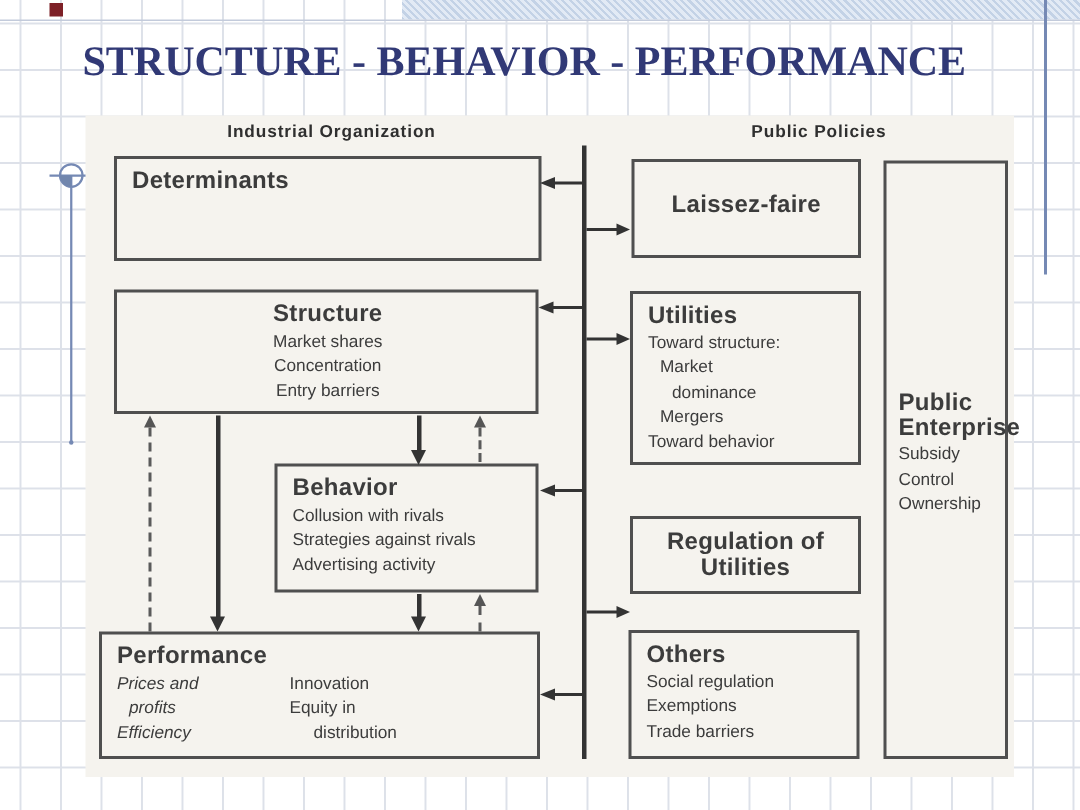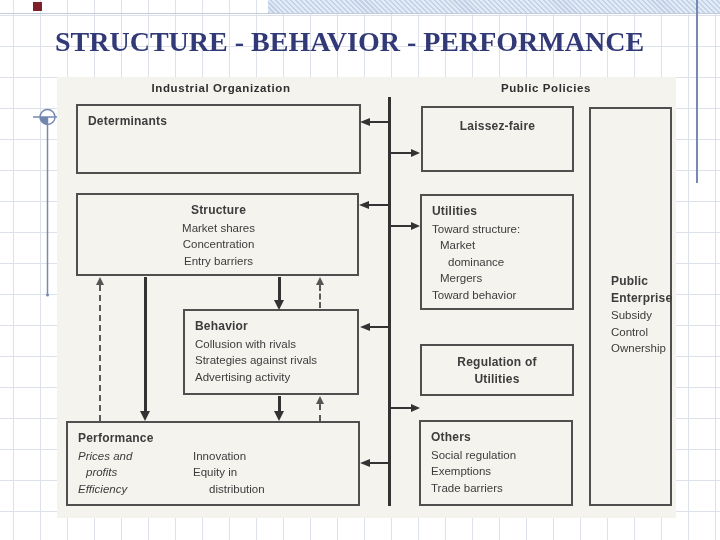--- a/index.html
+++ b/index.html
@@ -24,25 +24,25 @@
   
   .title{position:absolute; left:55px; top:26px; margin:0; width:640px;
     font-family:"Liberation Serif", serif; font-weight:bold; font-size:28px;
     color:#313976; letter-spacing:0px; white-space:nowrap;}
   
   .scan{position:absolute; left:57px; top:77px; width:619px; height:441px; background:#f5f3ee;}
   .col-header{position:absolute; width:200px; text-align:center; font-weight:bold;
     font-size:11.5px; letter-spacing:.6px; color:#2f2f2f;}
   .dbox{position:absolute; border:2px solid #4f4f4f; box-sizing:border-box;
     color:#3c3c3c; font-size:11.5px; line-height:16.5px; padding:7px 8px 0 10px;}
-  .btitle{font-weight:bold; font-size:12px; letter-spacing:.2px; margin-bottom:1px;}
+  .btitle{font-weight:bold; font-size:16px; letter-spacing:.2px; margin-bottom:1px;}
   .ind1{padding-left:8px;}
   .ind2{padding-left:16px;}
   .cols{display:flex;}
-  .cboxed{text-align:center; padding:10px 4px 0 4px;}
+  .cboxed{text-align:center; padding:21px 4px 0 4px;}
   
   .hline{position:absolute; height:2px; background:#333;}
   .vline{position:absolute; width:3px; background:#333;}
   .dline{position:absolute; width:0; border-left:2px dashed #5a5a5a;}
   .tri-left{position:absolute; width:0; height:0;
     border-top:4px solid transparent; border-bottom:4px solid transparent; border-right:10px solid #333;}
   .tri-right{position:absolute; width:0; height:0;
     border-top:4px solid transparent; border-bottom:4px solid transparent; border-left:9px solid #333;}
   .tri-down{position:absolute; width:0; height:0;
     border-left:5px solid transparent; border-right:5px solid transparent; border-top:10px solid #333;}
@@ -128,21 +128,21 @@
     <div class="btitle">Utilities</div>
   </div>
 
   <div class="dbox" style="left:419px; top:420px; width:154px; height:86px;">
     <div class="btitle">Others</div>
     <div>Social regulation</div>
     <div>Exemptions</div>
     <div>Trade barriers</div>
   </div>
 
-  <div class="dbox" style="left:589px; top:107px; width:83px; height:399px; padding:12px;">
+  <div class="dbox" style="left:589px; top:107px; width:83px; height:399px; padding:0;">
     <div style="margin:152px 0 0 8px;">
       <div class="btitle" style="margin-bottom:0;">Public</div>
       <div class="btitle">Enterprise</div>
       <div>Subsidy</div>
       <div>Control</div>
       <div>Ownership</div>
     </div>
   </div>
 
   <div class="hline" style="left:369px; top:121px; width:20px;"></div>

